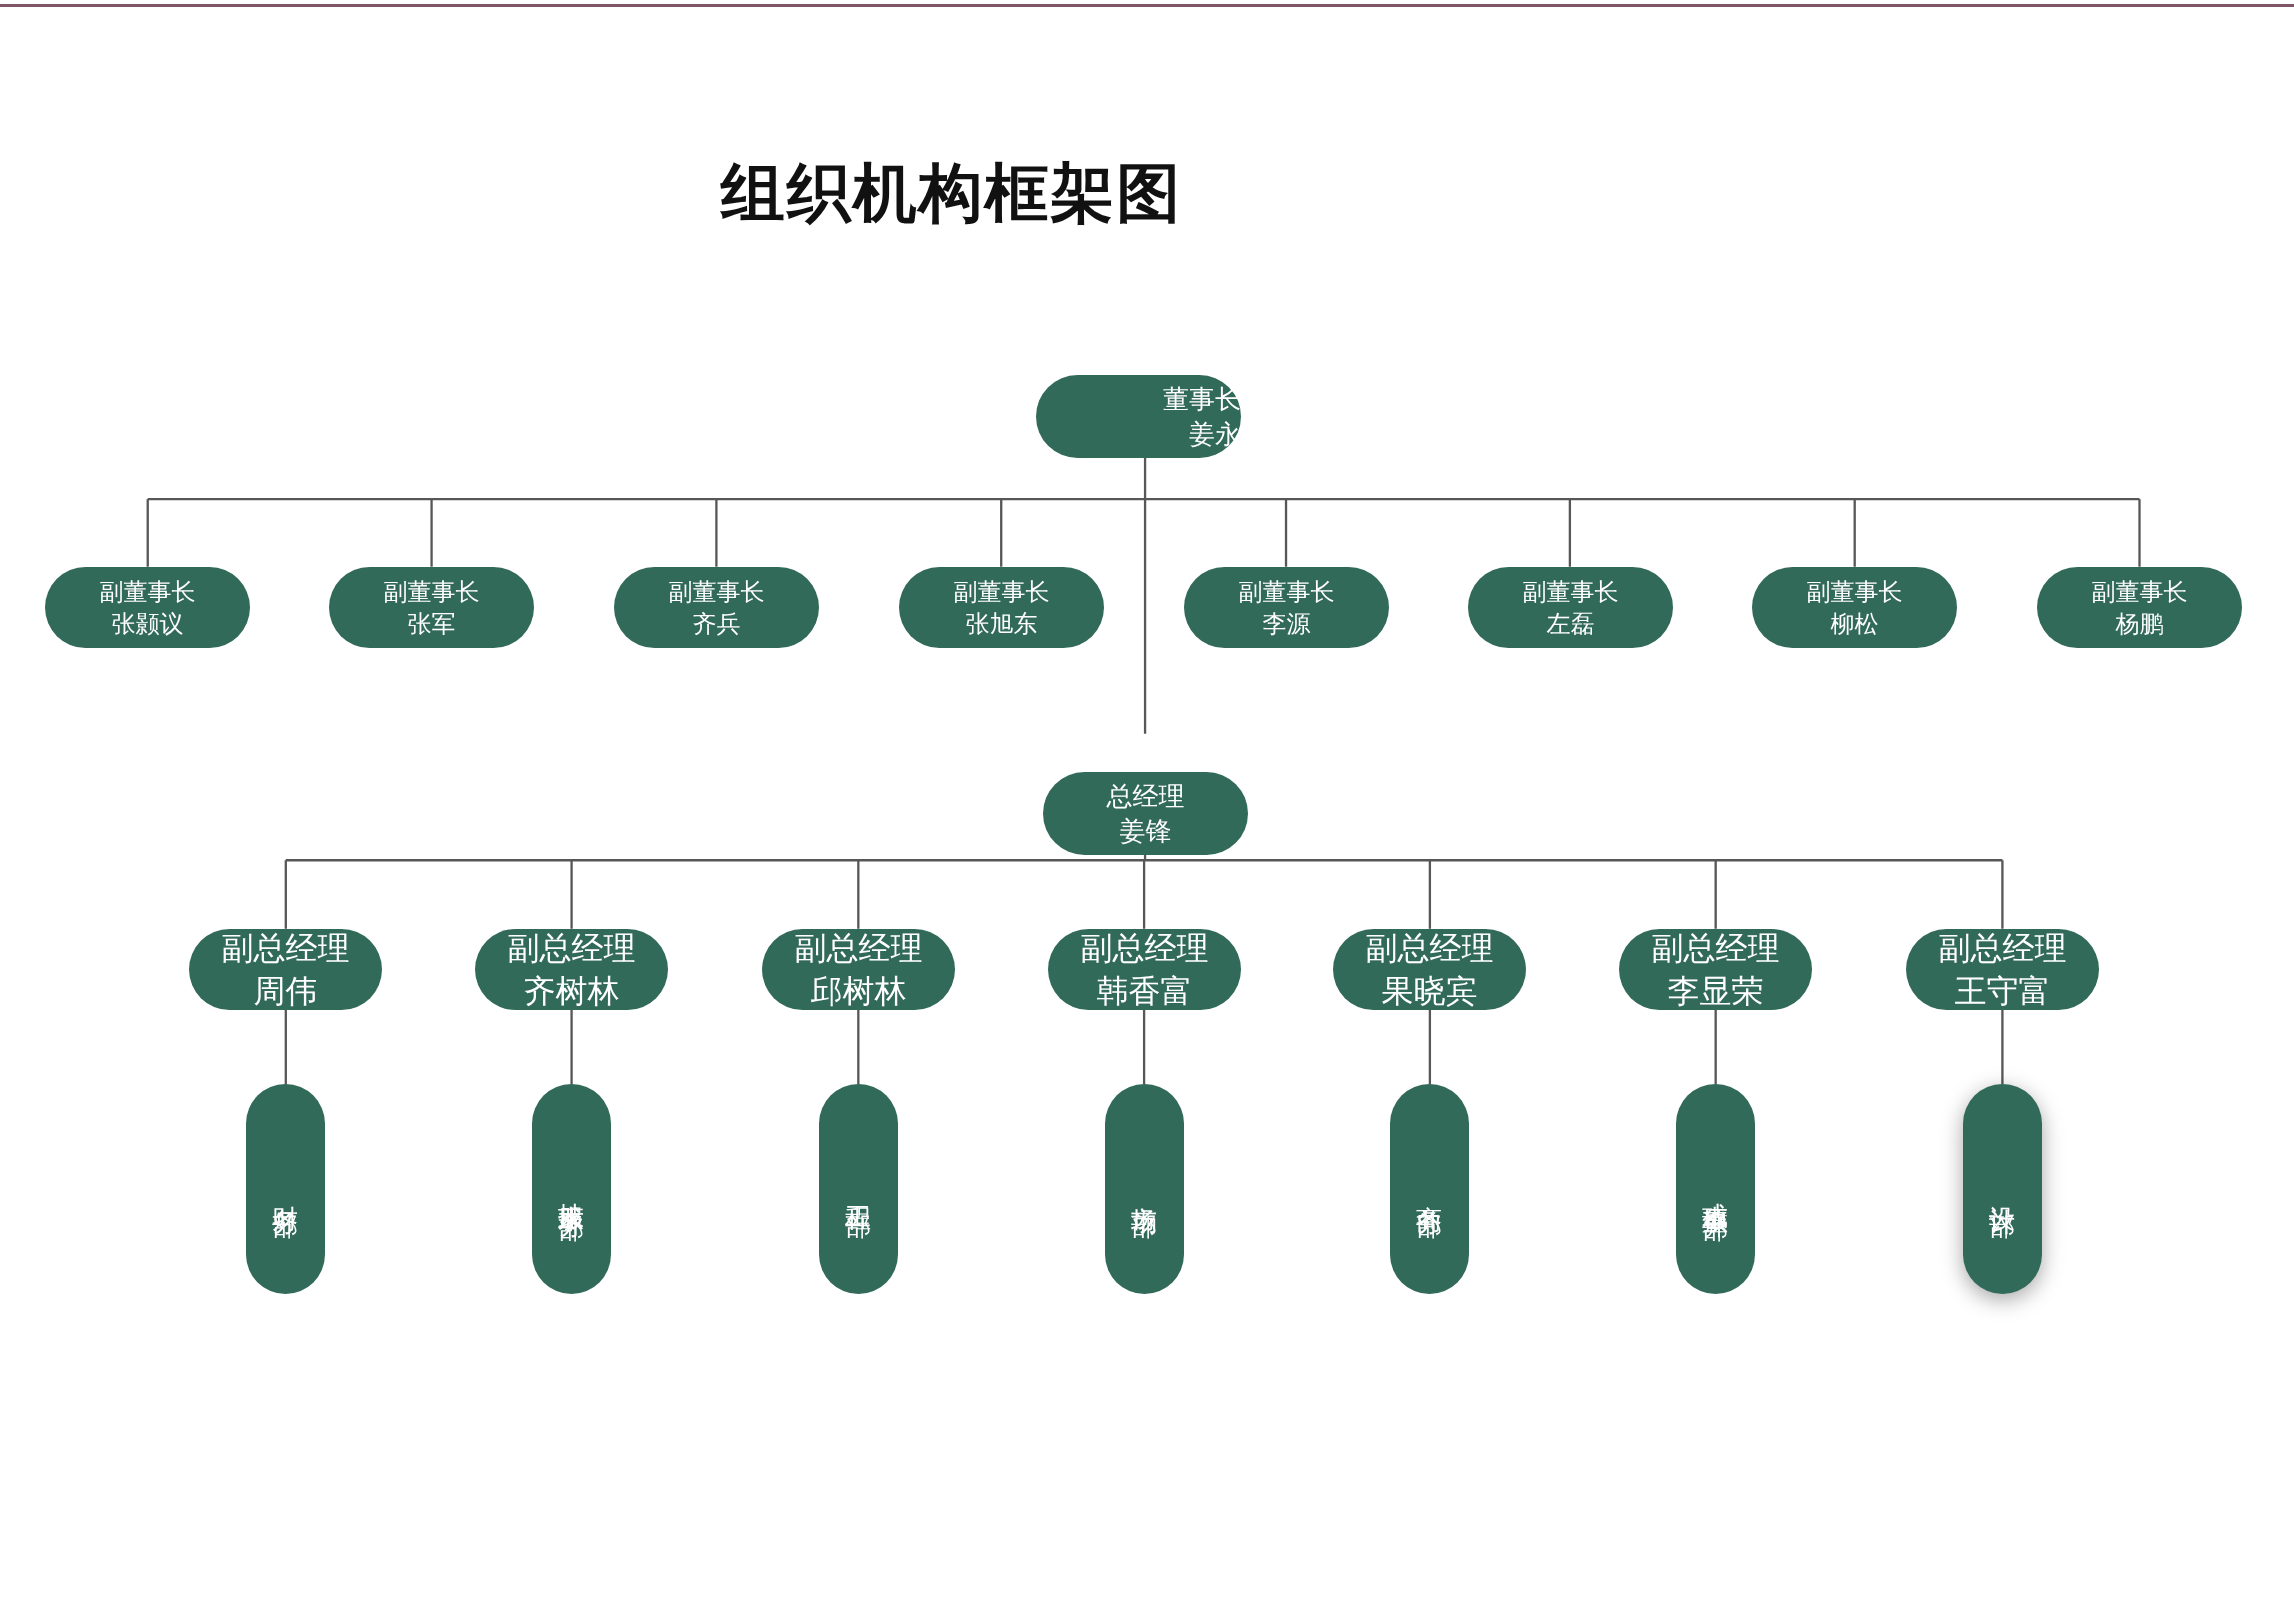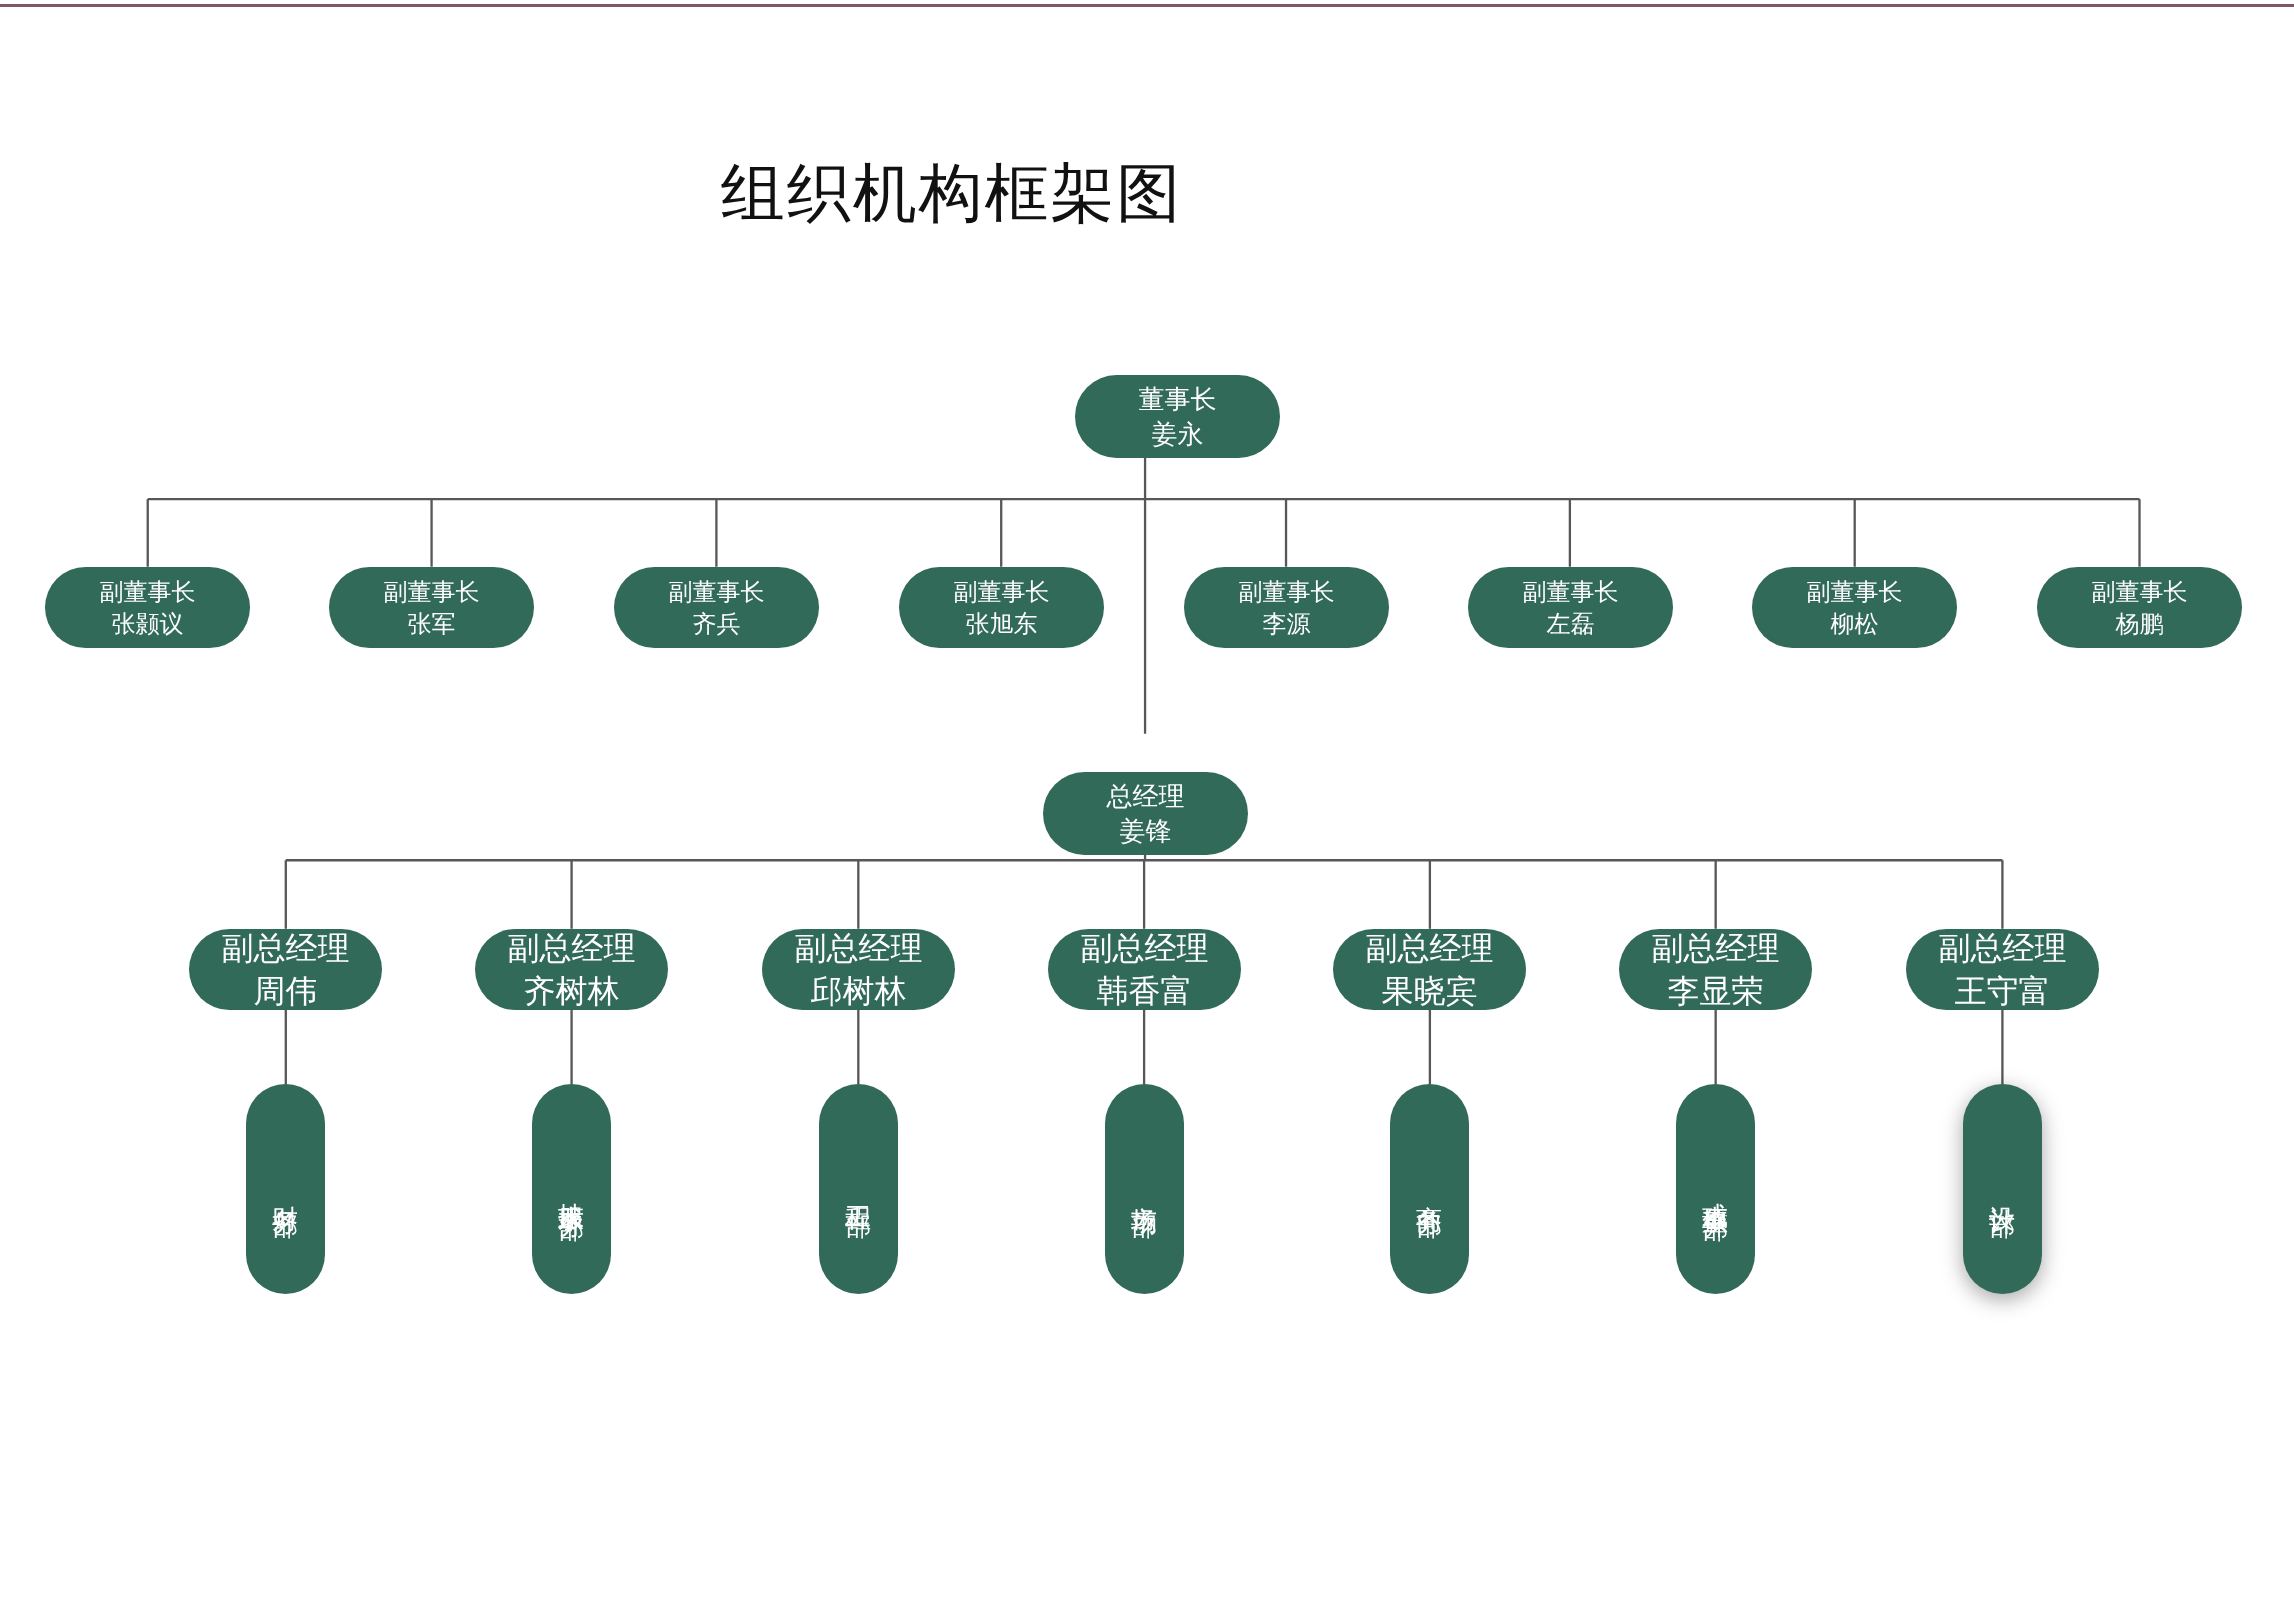--- a/index.html
+++ b/index.html
@@ -24,21 +24,21 @@
     height: 2.9px;
     background: #7d5767;
   }
   .page-title {
     position: absolute;
     left: 0;
     top: 150px;
     width: 1903px;
     text-align: center;
     font-size: 64px;
-    font-weight: normal;
+    font-weight: bold;
     color: #111111;
     letter-spacing: 1.9px;
   }
 
   
   #wires {
     position: absolute;
     left: 0;
     top: 0;
     width: 2294px;
@@ -140,21 +140,21 @@
       <line x1="296" y1="1046" x2="296" y2="1123"></line>
       <line x1="592" y1="1046" x2="592" y2="1123"></line>
       <line x1="889" y1="1046" x2="889" y2="1123"></line>
       <line x1="1185" y1="1046" x2="1185" y2="1123"></line>
       <line x1="1481" y1="1046" x2="1481" y2="1123"></line>
       <line x1="1777" y1="1046" x2="1777" y2="1123"></line>
       <line x1="2074" y1="1046" x2="2074" y2="1123"></line>
     </svg>
 
   <div id="nodes">
-      <div class="node root" style="left: 1075px; top: 375px;">
+      <div class="node root" style="left: 1036px; top: 375px; align-items: flex-end;">
         <span class="role">董事长</span>
         <span class="person">姜永</span>
       </div>
       <div class="node vice" style="left: 45px; top: 567px;">
         <span class="role">副董事长</span>
         <span class="person">张颢议</span>
       </div>
       <div class="node vice" style="left: 329px; top: 567px;">
         <span class="role">副董事长</span>
         <span class="person">张军</span>

